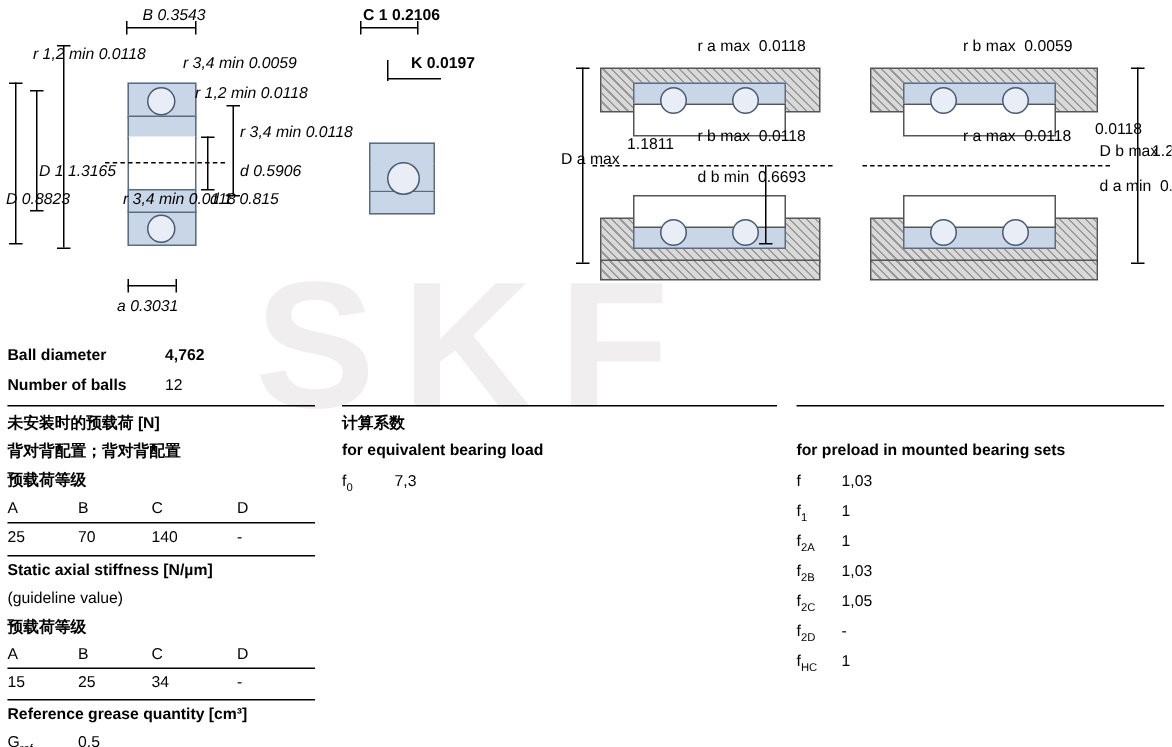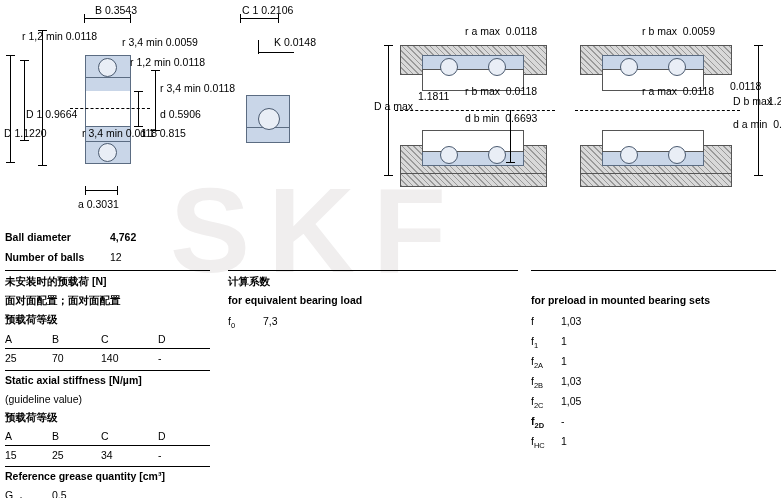--- a/index.html
+++ b/index.html
@@ -52,21 +52,21 @@
   
   .txt{position:absolute;font-size:10.5px;white-space:nowrap;}
   .txtb{position:absolute;font-size:10.5px;font-weight:bold;white-space:nowrap;}
   .sep{position:absolute;height:1px;background:#000;}
 </style>
 </head>
 <body>
 
 <div class="wm">SKF</div>
 
-<div class="abs" style="left:0;top:0;width:215px;height:215px;">
+<div class="abs" style="left:0;top:0;width:215px;height:215px;font-style:italic;">
 
   <div class="line hline" style="left:84px;top:18px;width:46px;"></div>
   <div class="line vline" style="left:84px;top:14px;height:9px;"></div>
   <div class="line vline" style="left:130px;top:14px;height:9px;"></div>
   <div class="txt" style="left:95px;top:4px;">
     <span>B</span>&nbsp;<span>0.3543</span>
   </div>
 
   <div class="ring" style="position:absolute;left:85px;top:55px;width:44px;height:22px;"></div>
   <div class="ring" style="position:absolute;left:85px;top:140px;width:44px;height:22px;"></div>
@@ -85,24 +85,24 @@
   <div class="line hline" style="left:38px;top:30px;width:9px;"></div>
   <div class="line hline" style="left:38px;top:165px;width:9px;"></div>
   <div class="txt" style="left:22px;top:30px;">
     <span>r 1,2 min</span>&nbsp;<span>0.0118</span>
   </div>
 
   <div class="line vline" style="left:24px;top:60px;height:80px;"></div>
   <div class="line hline" style="left:20px;top:60px;width:9px;"></div>
   <div class="line hline" style="left:20px;top:140px;width:9px;"></div>
   <div class="txt" style="left:26px;top:108px;">
-    <span>D 1</span>&nbsp;<span>0.9664</span>
+    <span>D 1</span>&nbsp;<span>1.3165</span>
   </div>
   <div class="txt" style="left:4px;top:127px;">
-    <span>D</span>&nbsp;<span>1.1220</span>
+    <span>D</span>&nbsp;<span>0.8823</span>
   </div>
   <div class="line vline" style="left:10px;top:55px;height:107px;"></div>
   <div class="line hline" style="left:6px;top:55px;width:9px;"></div>
   <div class="line hline" style="left:6px;top:162px;width:9px;"></div>
 
   <div class="txt" style="left:122px;top:36px;">
     <span>r 3,4 min</span>&nbsp;<span>0.0059</span>
   </div>
   <div class="txt" style="left:130px;top:56px;">
     <span>r 1,2 min</span>&nbsp;<span>0.0118</span>
@@ -128,32 +128,32 @@
   <div class="line hline" style="left:134px;top:126px;width:9px;"></div>
 
   <div class="line hline" style="left:85px;top:190px;width:32px;"></div>
   <div class="line vline" style="left:85px;top:186px;height:9px;"></div>
   <div class="line vline" style="left:117px;top:186px;height:9px;"></div>
   <div class="txt" style="left:78px;top:198px;">
     <span>a</span>&nbsp;<span>0.3031</span>
   </div>
 </div>
 
-<div class="abs" style="left:228px;top:0;width:130px;height:200px;">
+<div class="abs" style="left:228px;top:0;width:130px;height:200px;font-weight:bold;">
   <div class="line hline" style="left:12px;top:18px;width:38px;"></div>
   <div class="line vline" style="left:12px;top:14px;height:9px;"></div>
   <div class="line vline" style="left:50px;top:14px;height:9px;"></div>
   <div class="txt" style="left:14px;top:4px;">
     <span>C 1</span>&nbsp;<span>0.2106</span>
   </div>
 
   <div class="line hline" style="left:30px;top:52px;width:36px;"></div>
   <div class="line vline" style="left:30px;top:40px;height:14px;"></div>
   <div class="txt" style="left:46px;top:36px;">
-    <span>K</span>&nbsp;<span>0.0148</span>
+    <span>K</span>&nbsp;<span>0.0197</span>
   </div>
 
   <div class="ring" style="position:absolute;left:18px;top:95px;width:42px;height:14px;"></div>
   <div class="ring" style="position:absolute;left:18px;top:127px;width:42px;height:14px;"></div>
   <div class="abs" style="left:18px;top:109px;width:42px;height:18px;background:#c9d6e8;border-left:1px solid #5b6c82;border-right:1px solid #5b6c82;"></div>
   <div class="ball" style="position:absolute;left:30px;top:108px;width:20px;height:20px;"></div>
 </div>
 
 <div class="abs" style="left:370px;top:0;width:190px;height:200px;">
 
@@ -234,21 +234,21 @@
 </div>
 
 <div class="txtb" style="left:5px;top:231px;">Ball diameter</div>
 <div class="txt" style="left:110px;top:231px;font-weight:bold;">4,762</div>
 <div class="txtb" style="left:5px;top:251px;">Number of balls</div>
 <div class="txt" style="left:110px;top:251px;">12</div>
 
 <div class="sep" style="left:5px;top:270px;width:205px;"></div>
 
 <div class="txtb" style="left:5px;top:275px;">未安装时的预载荷 [N]</div>
-<div class="txtb" style="left:5px;top:294px;">面对面配置；面对面配置</div>
+<div class="txtb" style="left:5px;top:294px;">背对背配置；背对背配置</div>
 <div class="txtb" style="left:5px;top:313px;">预载荷等级</div>
 
 <div class="txt" style="left:5px;top:333px;">A</div>
 <div class="txt" style="left:52px;top:333px;">B</div>
 <div class="txt" style="left:101px;top:333px;">C</div>
 <div class="txt" style="left:158px;top:333px;">D</div>
 <div class="sep" style="left:5px;top:348px;width:205px;"></div>
 <div class="txt" style="left:5px;top:352px;">25</div>
 <div class="txt" style="left:52px;top:352px;text-align:right;">70</div>
 <div class="txt" style="left:101px;top:352px;">140</div>
@@ -305,21 +305,21 @@
 <div class="txt" style="left:531px;top:375px;">
   <span>f</span><span class="sub">2B</span>
 </div>
 <div class="txt" style="left:561px;top:375px;">1,03</div>
 
 <div class="txt" style="left:531px;top:395px;">
   <span>f</span><span class="sub">2C</span>
 </div>
 <div class="txt" style="left:561px;top:395px;">1,05</div>
 
-<div class="txt" style="left:531px;top:415px;font-weight:bold;">
+<div class="txt" style="left:531px;top:415px;">
   <span>f</span><span class="sub">2D</span>
 </div>
 <div class="txt" style="left:561px;top:415px;">-</div>
 
 <div class="txt" style="left:531px;top:435px;">
   <span>f</span><span class="sub">HC</span>
 </div>
 <div class="txt" style="left:561px;top:435px;">1</div>
 
 </body></html>

